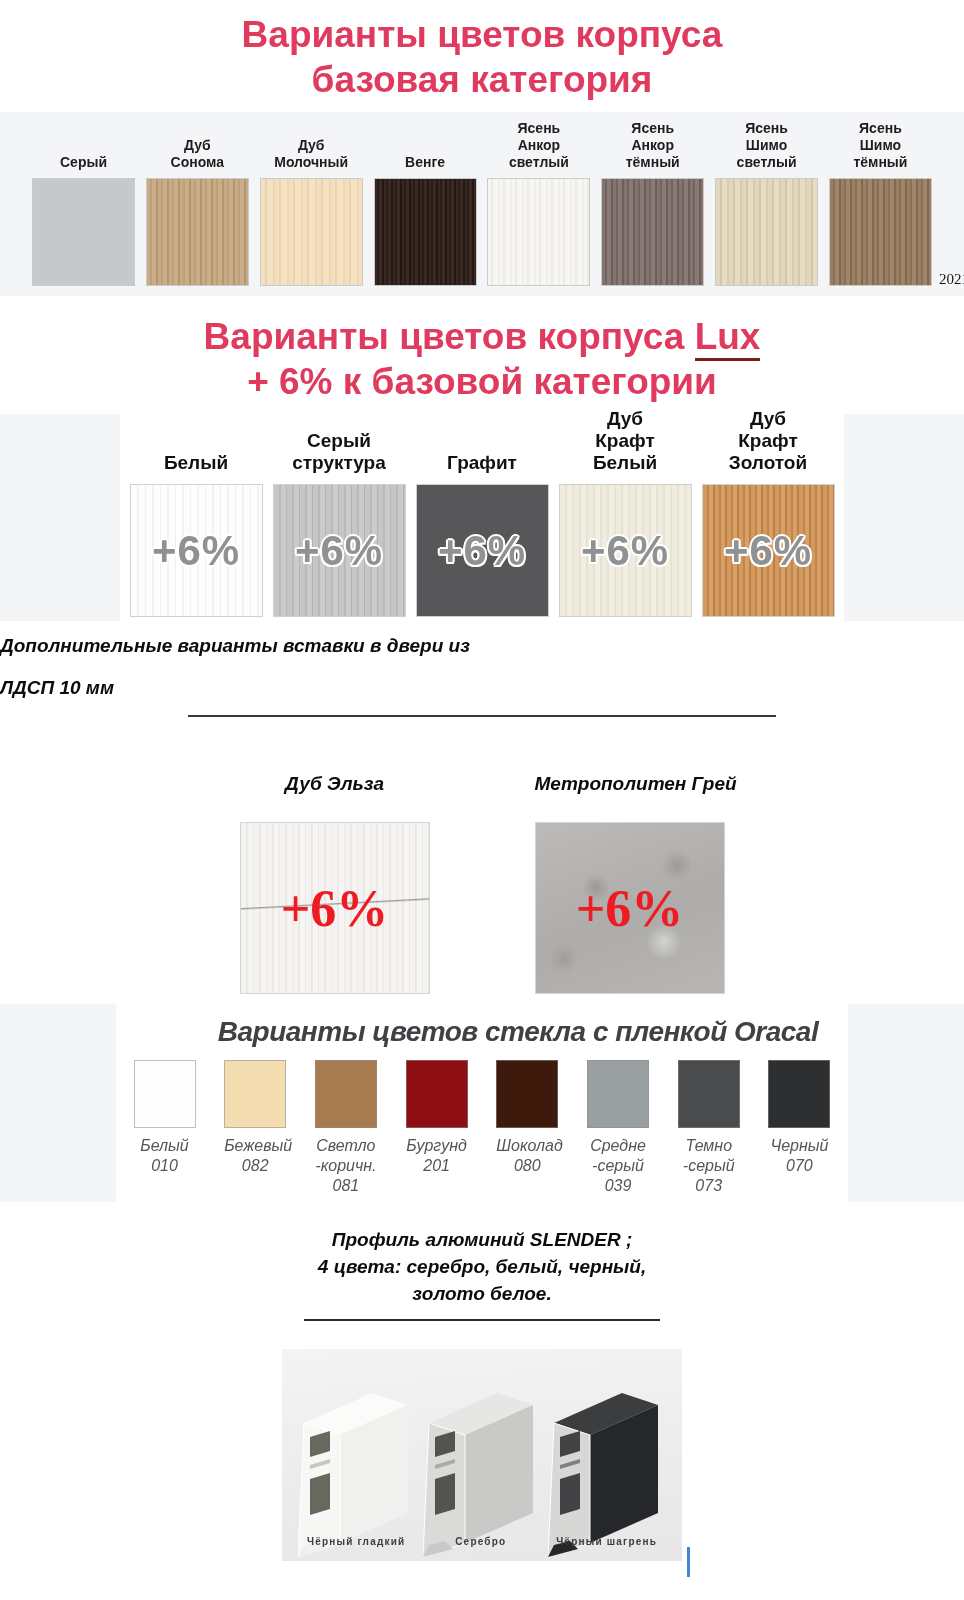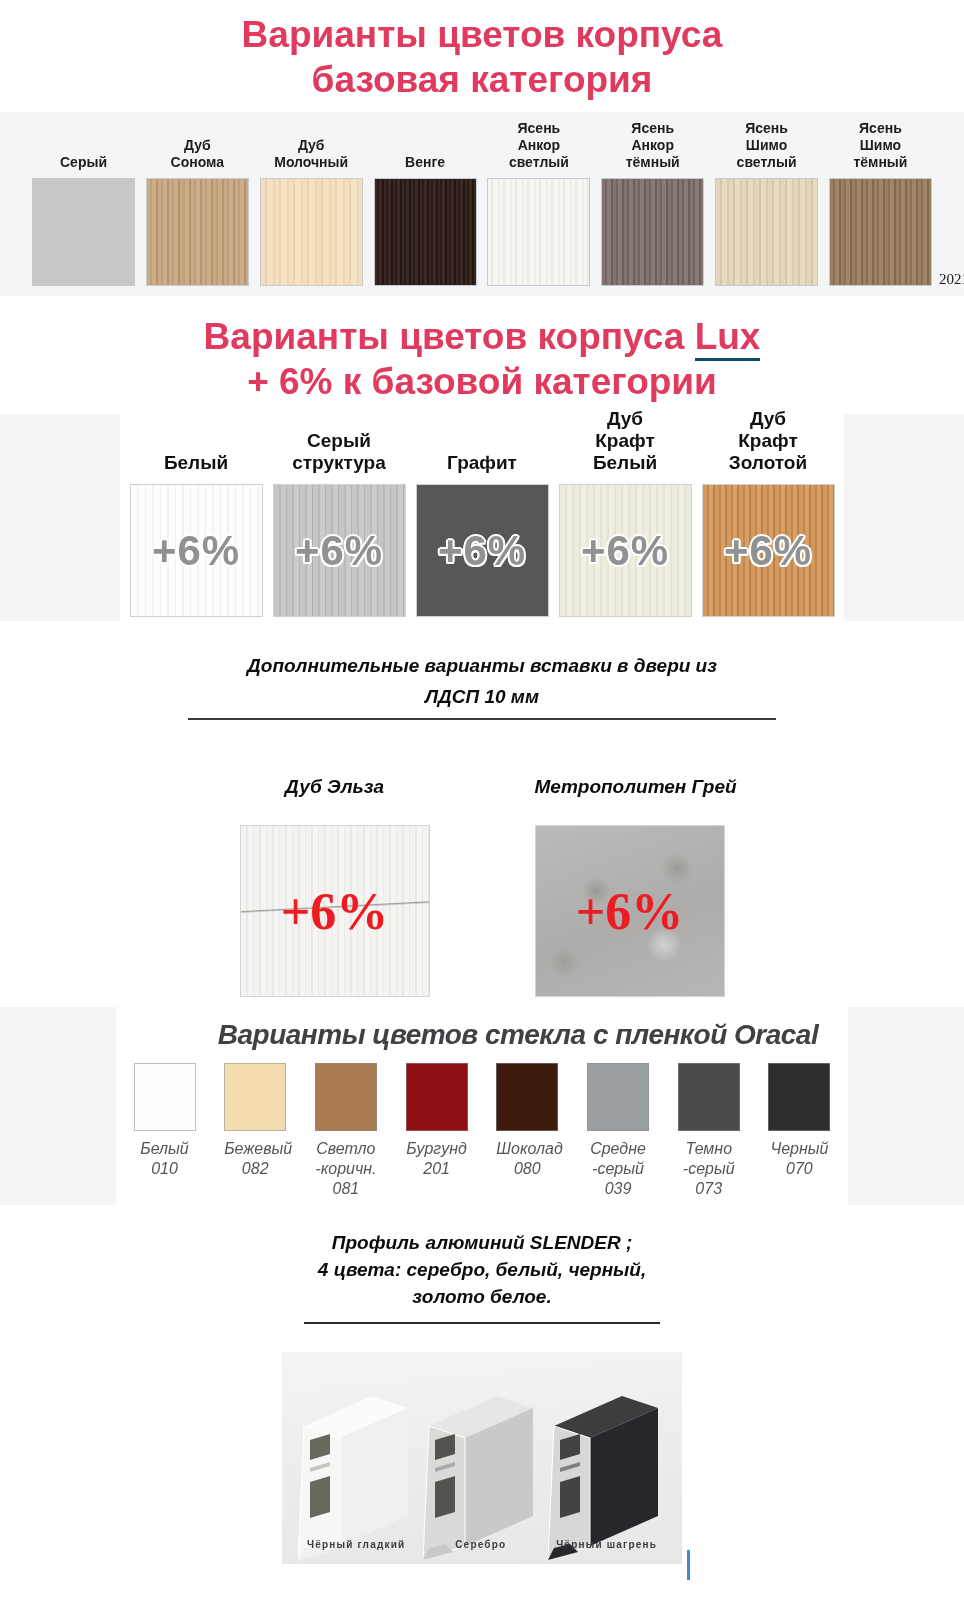--- a/index.html
+++ b/index.html
@@ -8,21 +8,21 @@
     position:relative; width:964px; height:1600px; margin:0 auto;
     background:#ffffff; overflow:hidden;
     font-family:"Liberation Sans", sans-serif; color:#1d1d1f;
   }
   
   .big-title {
     padding-top:12px; text-align:center;
     font-size:37px; line-height:45px; font-weight:700; color:#e03a5e;
   }
   .big-title.second { padding-top:18px; }
-  .lux-underline { border-bottom:3px solid #0c4a6e; padding-bottom:1px; }
+  .lux-underline { border-bottom:3px solid #7f1d1d; padding-bottom:1px; }
   
   .strip1 {
     position:relative; margin-top:10px; background:#f4f5f6; padding:10px 0;
   }
   .row1 { width:900px; margin:0 auto; display:flex; justify-content:space-between; }
   .cell1 { width:103px; display:flex; flex-direction:column; }
   .lbl1 {
     height:56px; display:flex; align-items:flex-end; justify-content:center;
     text-align:center; font-size:14px; font-weight:600; line-height:1.22;
     white-space:pre-line; padding-bottom:7px; color:#1d1d1f;
@@ -46,21 +46,21 @@
     height:133px; border:1px solid #cfd0d1;
     display:flex; align-items:center; justify-content:center;
   }
   .badgeL {
     font-size:42px; font-weight:700; letter-spacing:1px; color:#8f9193;
     text-shadow:-2px 0 0 #fff, 2px 0 0 #fff, 0 -2px 0 #fff, 0 2px 0 #fff,
       -1.5px -1.5px 0 #fff, 1.5px -1.5px 0 #fff, -1.5px 1.5px 0 #fff, 1.5px 1.5px 0 #fff;
   }
   
   .ins-heading {
-    margin-top:29px; text-align:center; font-size:19px; line-height:31px;
+    margin-top:4px; font-size:19px; line-height:42px;
     font-weight:700; font-style:italic; white-space:pre-line; color:#0c0c0c;
   }
   .ins-rule { width:588px; height:2px; background:#3a3a3a; margin:6px auto 0; }
   .ins-row { margin-top:55px; display:flex; justify-content:center; gap:105px; }
   .cellI { width:190px; text-align:center; }
   .lblI {
     font-size:19px; line-height:24px; font-weight:700; font-style:italic;
     white-space:nowrap; margin-bottom:26px; color:#0c0c0c;
   }
   .swI {

